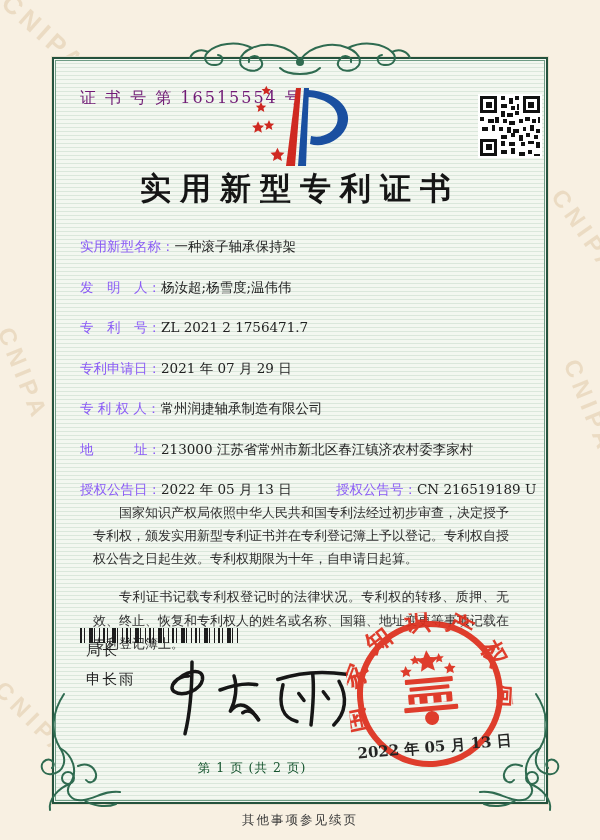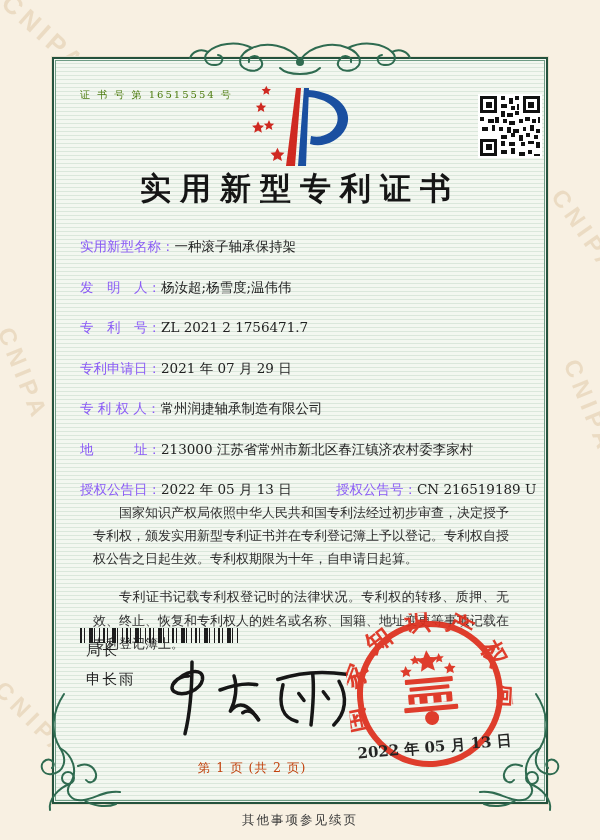--- a/index.html
+++ b/index.html
@@ -18,21 +18,21 @@
   
   .frame{
     position:absolute; left:52px; top:57px; width:492px; height:743px;
     background:
       repeating-linear-gradient(180deg, rgba(130,175,145,0.22) 0 1px, rgba(255,255,255,0) 1px 4px),
       #f3f7f0;
     border:2px solid #24523d;
     box-shadow: inset 0 0 0 1px #f3f7f0, inset 0 0 0 2px #6f9c85, 0 0 0 1px #e9e0cd;
   }
   .ornament{position:absolute; pointer-events:none;}
-  .certno{position:absolute; left:80px; top:88px; font-size:10px; letter-spacing:2px; color:#4d7c0f;}
+  .certno{position:absolute; left:80px; top:88px; font-size:16px; letter-spacing:2px; color:#701a75;}
   .logo{position:absolute; left:228px; top:82px;}
   .qr{position:absolute; left:478px; top:94px; width:64px; height:64px;}
   .title{
     position:absolute; left:0; top:168px; width:600px; text-align:center;
     font-size:31px; font-weight:bold; letter-spacing:9px; color:#151515;
   }
   .fields{position:absolute; left:80px; top:238px; width:450px; font-size:13.5px;}
   .frow{margin-bottom:22.5px; white-space:nowrap;}
   .frow .lab{color:#8b5cf6;}
   .frow .val{color:#222;}
@@ -47,21 +47,21 @@
     background:repeating-linear-gradient(90deg,
       #1d1d1d 0 2px, transparent 2px 4px,
       #1d1d1d 4px 5px, transparent 5px 9px,
       #1d1d1d 9px 13px, transparent 13px 14px,
       #1d1d1d 14px 15px, transparent 15px 19px,
       #1d1d1d 19px 20px, transparent 20px 23px);
   }
   .official{position:absolute; left:86px; top:636px; font-size:14.5px; line-height:2.0; color:#222; letter-spacing:2px;}
   .signature{position:absolute; left:150px; top:652px;}
   .seal{position:absolute; left:348px; top:612px; transform:rotate(-5deg);}
-  .pageno{position:absolute; left:0; top:760px; width:504px; text-align:center; font-size:12.5px; color:#c2410c; letter-spacing:1px;}
+  .pageno{position:absolute; left:0; top:760px; width:504px; text-align:center; font-size:12.5px; color:#14532d; letter-spacing:1px;}
   .contnote{position:absolute; left:0; top:812px; width:600px; text-align:center; font-size:12.5px; color:#3a3a3a; letter-spacing:2px;}
 </style>
 </head>
 <body>
 
 <div class="page">
 
   <div class="wm" style="left:-8px;top:18px;font-size:26px;transform:rotate(42deg);">CNIPA</div>
   <div class="wm" style="left:536px;top:218px;font-size:24px;transform:rotate(55deg);">CNIPA</div>
   <div class="wm" style="left:-26px;top:360px;font-size:24px;transform:rotate(68deg);">CNIPA</div>

